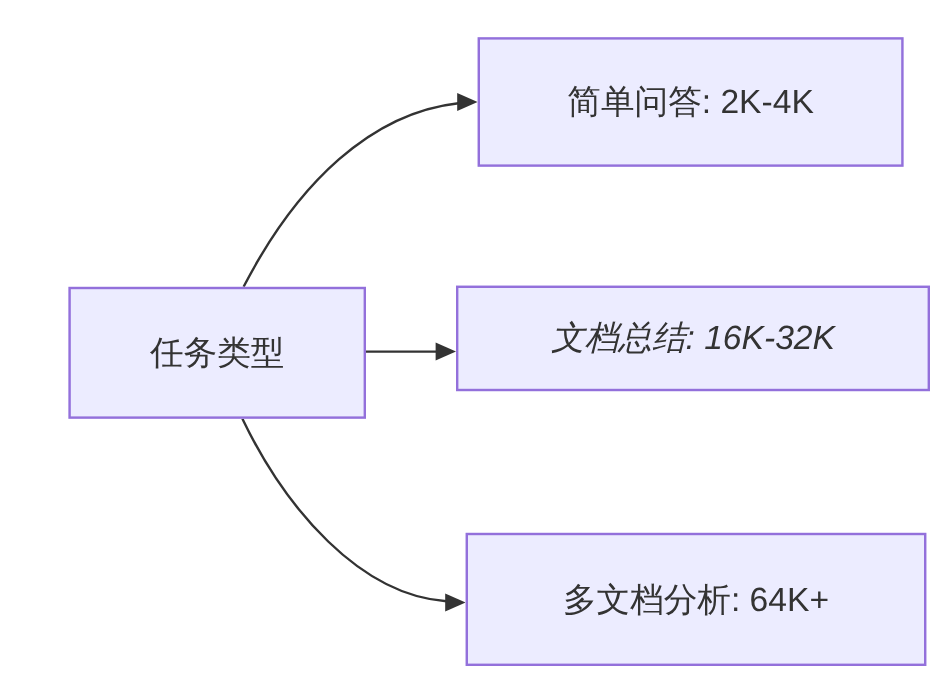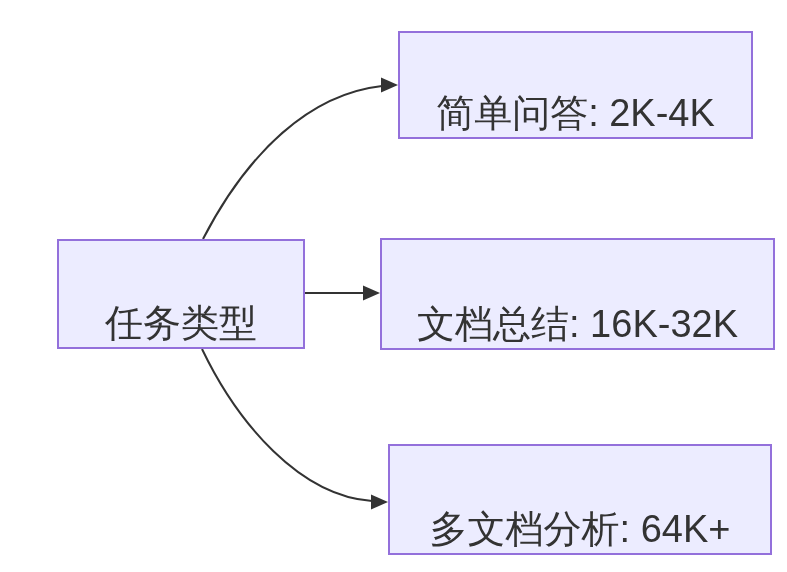--- a/index.html
+++ b/index.html
@@ -34,30 +34,30 @@
   .arrowhead{
     fill:var(--edge-color);
     stroke:none;
   }
   .node{
     position:absolute;
     box-sizing:border-box;
     background:var(--node-fill);
     border:2px solid var(--node-border);
     display:flex;
-    align-items:flex-end;
+    align-items:center;
     justify-content:center;
     color:var(--text-color);
-    font-size:38px;
+    font-size:28px;
     line-height:1.2;
     white-space:nowrap;
   }
   .node-root   {left:33px;  top:239px; width:248px; height:110px;margin-left:24px;}
   .node-b0     {left:398px; top:31px;  width:355px; height:108px;}
-  .node-b1     {left:380px; top:238px; width:395px; height:112px;}
+  .node-b1     {left:380px; top:238px; width:395px; height:88px;font-style:italic;}
   .node-b2     {left:388px; top:444px; width:384px; height:111px;}
 </style>
 </head>
 <body>
 
 <div class="canvas">
 
   <svg class="edges" viewBox="0 0 787 572" xmlns="http://www.w3.org/2000/svg">
 
     <path class="edge" d="M 203 239 C 248 152, 310 94, 382 86"></path>

